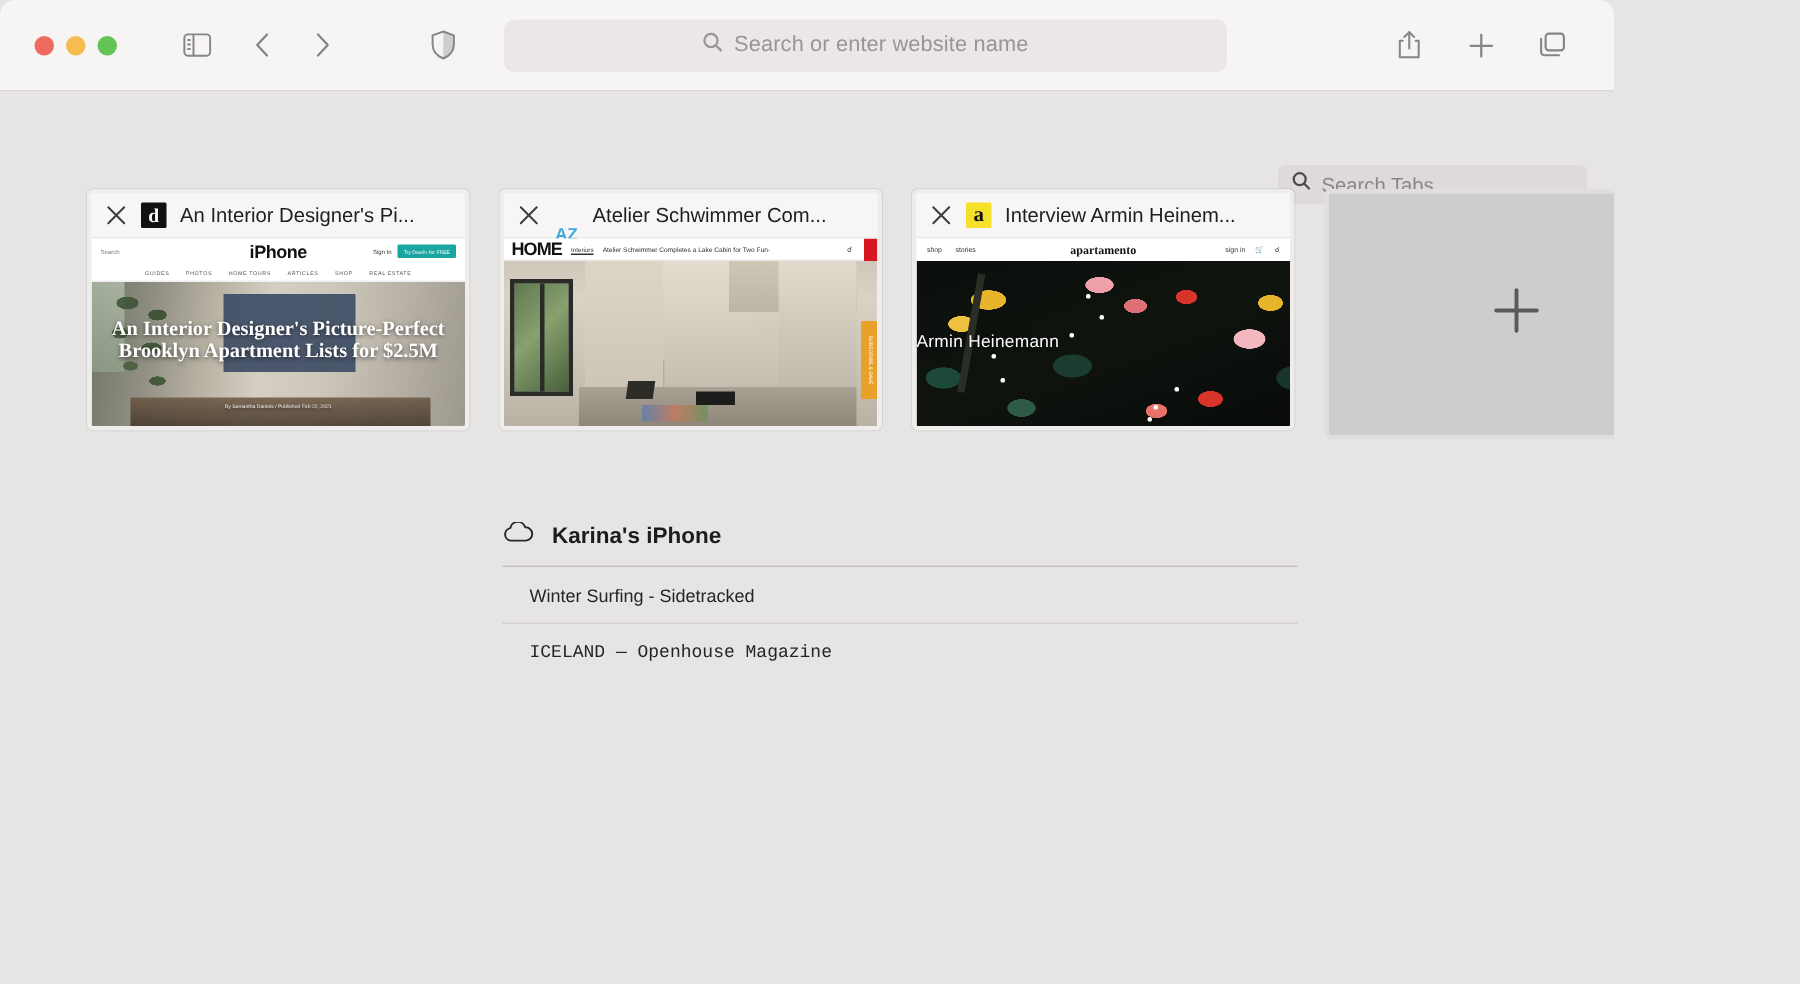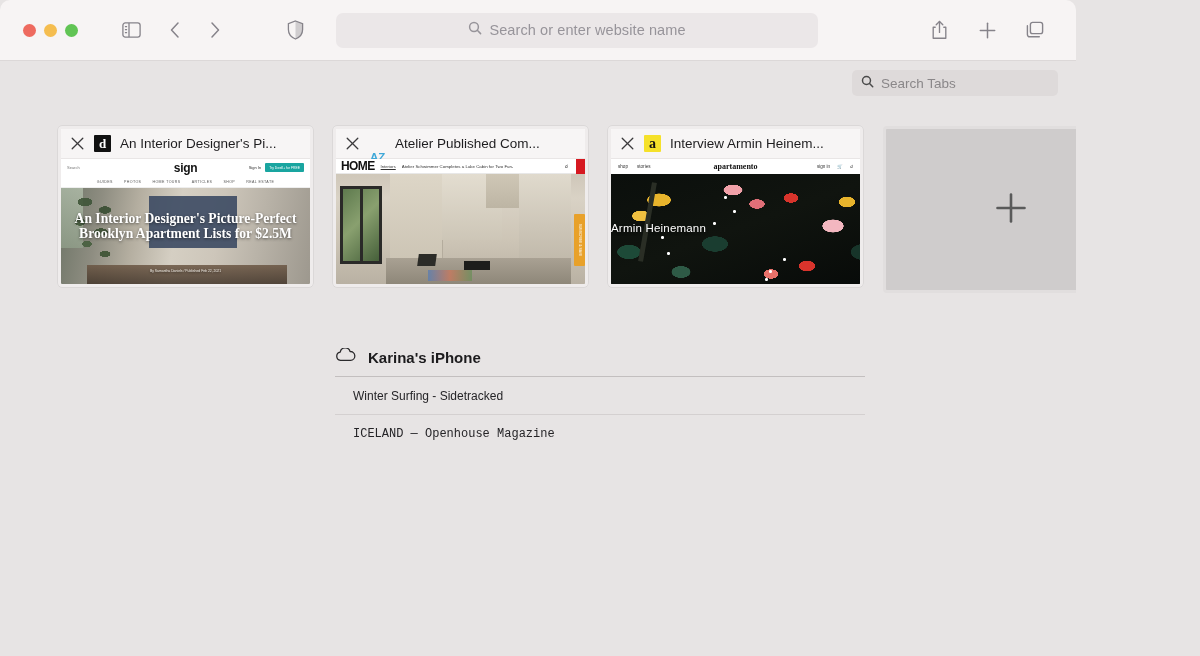--- a/index.html
+++ b/index.html
@@ -110,20 +110,21 @@
   .searchtabs {
     width: 100%;
     height: 100%;
     background: #dedada;
     border-radius: 5px;
     display: flex;
     align-items: center;
     gap: 7px;
     padding: 0 9px;
     box-sizing: border-box;
+    margin-top: 40px;
   }
   .searchtabs .ph {
     font-size: 13.5px;
     color: #8a8789;
   }
 
   
   .tab-grid {
     position: absolute;
     top: 126px;
@@ -674,21 +675,21 @@
               <line x1="2.2" y1="2.2" x2="12.8" y2="12.8"></line>
               <line x1="12.8" y1="2.2" x2="2.2" y2="12.8"></line>
             </svg>
           </span>
           <span class="favicon fav-dwell">d</span>
           <span class="tab-title">An Interior Designer's Pi...</span>
         </div>
         <div class="thumb">
           <div class="dwell-bar">
             <span class="dwell-search">Search</span>
-            <span class="dwell-logo">sign</span>
+            <span class="dwell-logo">iPhone</span>
             <span class="dwell-right">
               <span class="dwell-signin">Sign In</span>
               <span class="dwell-cta">Try Dwell+ for FREE</span>
             </span>
           </div>
           <div class="dwell-nav">
             <span>GUIDES</span>
             <span>PHOTOS</span>
             <span>HOME TOURS</span>
             <span>ARTICLES</span>
@@ -710,21 +711,21 @@
     <div class="tab-card">
       <div class="frame">
         <div class="tab-header">
           <span class="close-x">
             <svg width="15" height="15" viewBox="0 0 15 15" fill="none" stroke="currentColor" stroke-width="1.3" stroke-linecap="round">
               <line x1="2.2" y1="2.2" x2="12.8" y2="12.8"></line>
               <line x1="12.8" y1="2.2" x2="2.2" y2="12.8"></line>
             </svg>
           </span>
           <span class="favicon fav-azure">AZ</span>
-          <span class="tab-title">Atelier Published Com...</span>
+          <span class="tab-title">Atelier Schwimmer Com...</span>
         </div>
         <div class="thumb">
           <div class="az-bar">
             <span class="az-logo">HOME</span>
             <span class="az-section">Interiors</span>
             <span class="az-head">Atelier Schwimmer Completes a Lake Cabin for Two Fun-</span>
             <span class="az-search">☌</span>
             <span class="az-redtab"></span>
           </div>
           <div class="az-body">

